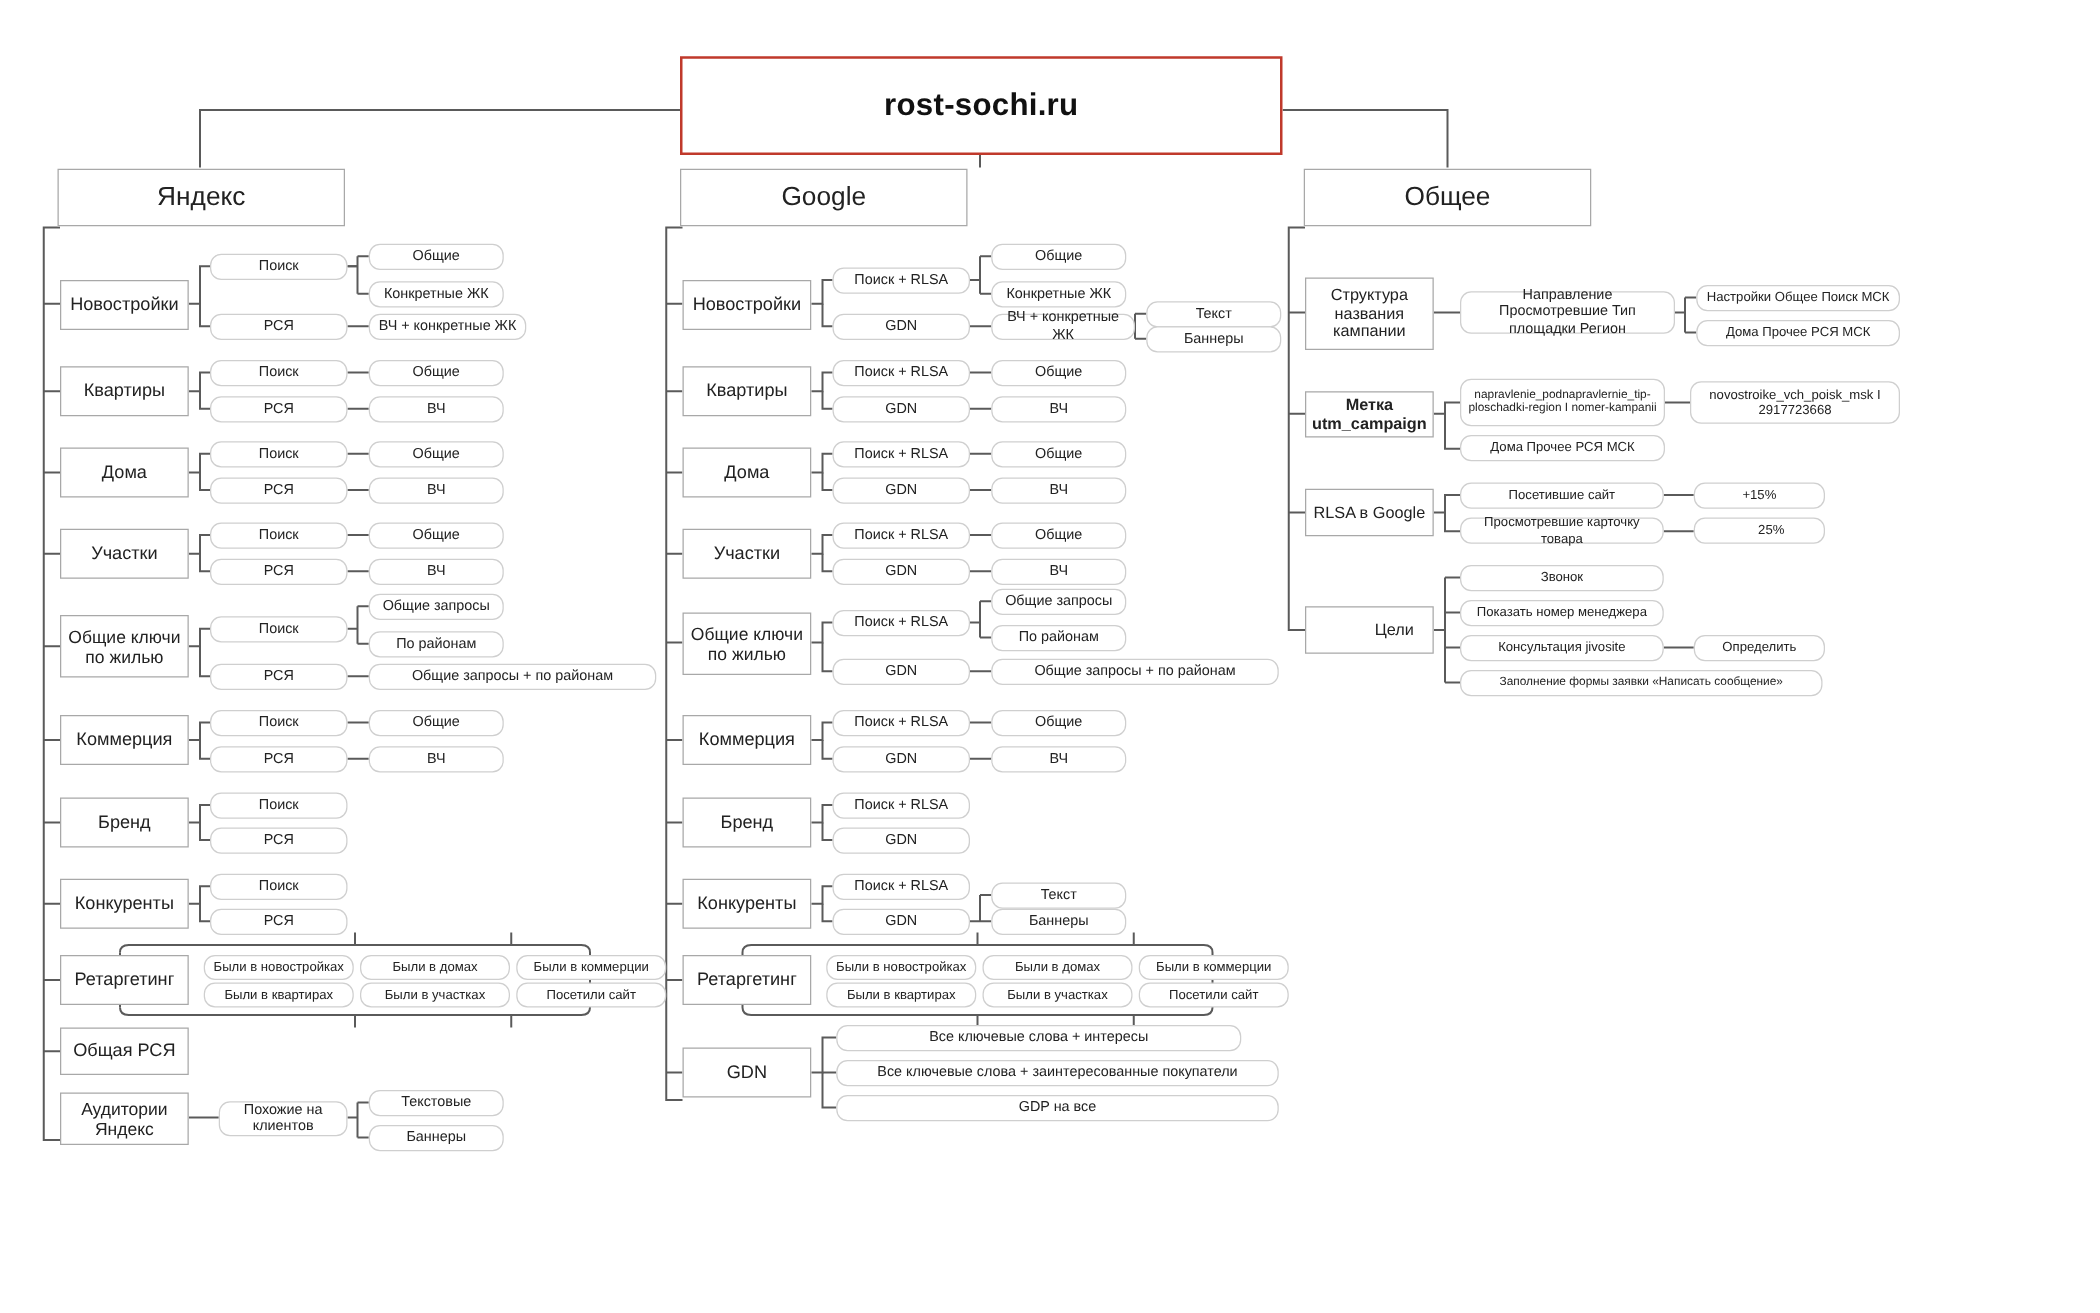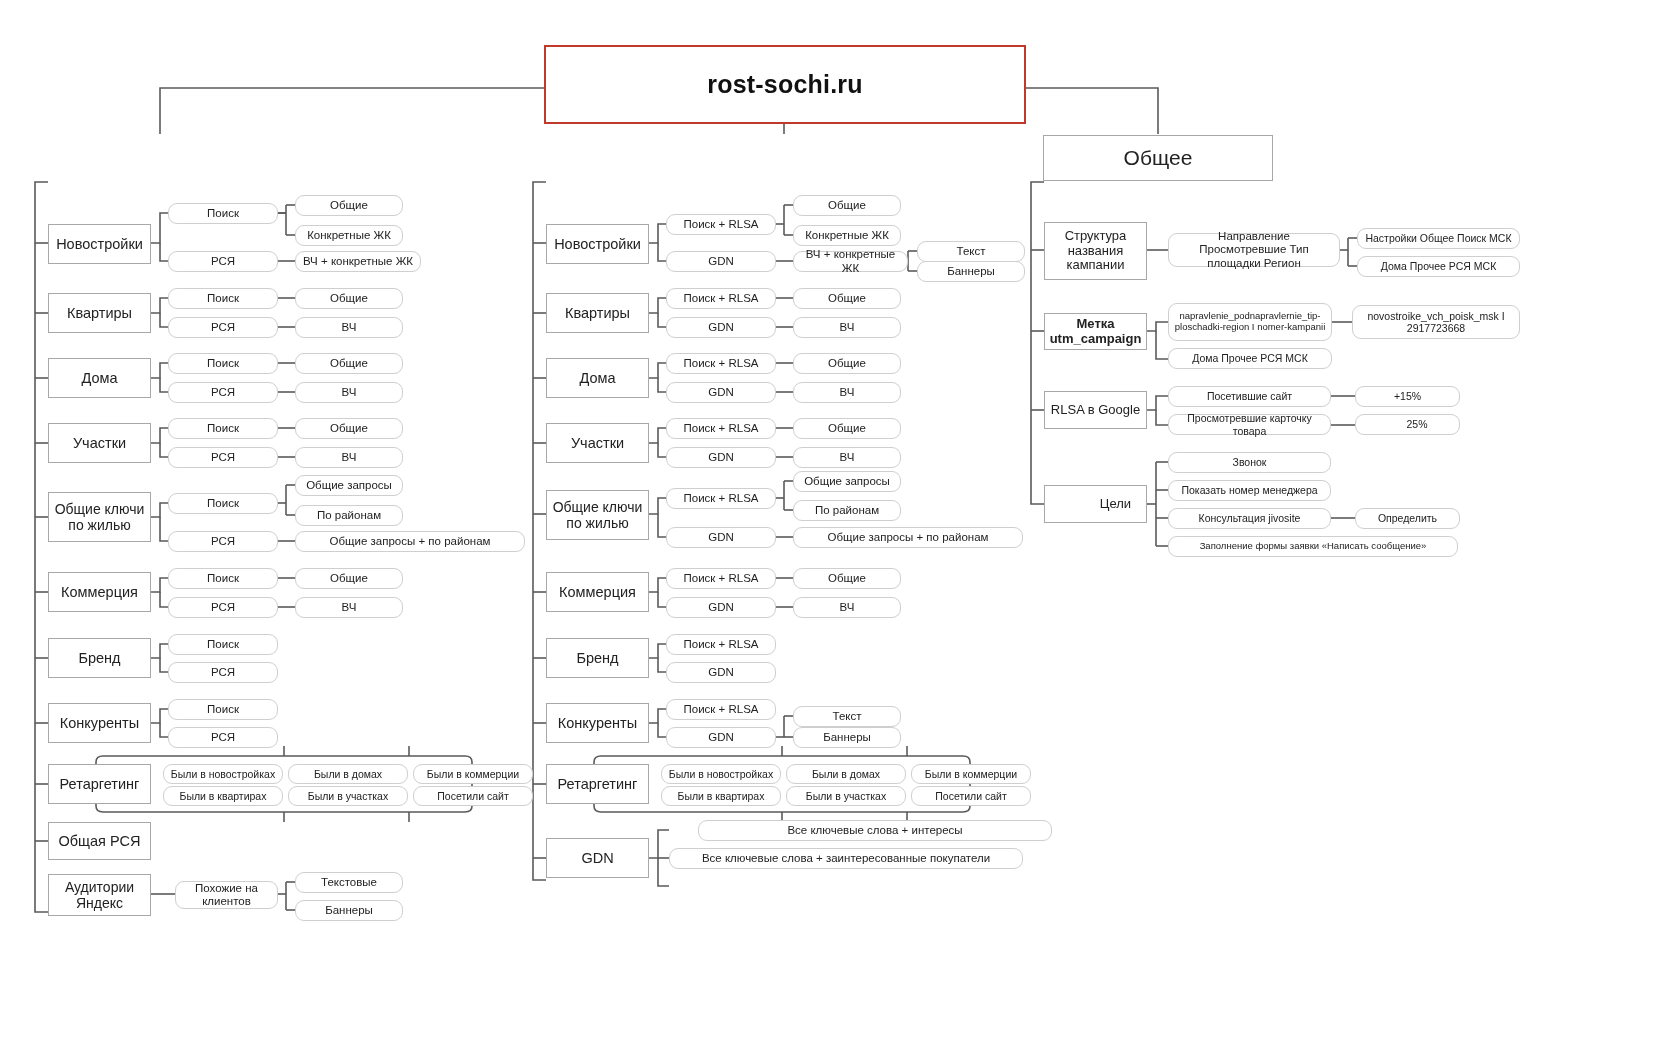--- a/index.html
+++ b/index.html
@@ -232,20 +232,26 @@
     <path d="M1156,518 L1168,518"></path>
     <path d="M1156,546 L1168,546"></path>
     <path d="M1331,518 L1355,518"></path>
   </g>
 </svg>
 
 <div class="node root" style="left:544px;top:45px;width:482px;height:79px;">
   <span>rost-sochi.ru</span>
 </div>
 
+<div class="node plat" style="left:46px;top:135px;width:230px;height:46px;">
+  <span>Яндекс</span>
+</div>
+<div class="node plat" style="left:544px;top:135px;width:230px;height:46px;">
+  <span>Google</span>
+</div>
 <div class="node plat" style="left:1043px;top:135px;width:230px;height:46px;">
   <span>Общее</span>
 </div>
 
 <div class="node cat" style="left:48px;top:224px;width:103px;height:40px;">
   <span>Новостройки</span>
     </div>
 <div class="node pill" style="left:168px;top:203px;width:110px;height:21px;">
   <span>Поиск</span>
     </div>
@@ -556,26 +562,29 @@
 <div class="node pill sm" style="left:786px;top:786px;width:120px;height:20px;">
   <span>Были в участках</span>
     </div>
 <div class="node pill sm" style="left:911px;top:786px;width:120px;height:20px;">
   <span>Посетили сайт</span>
     </div>
 
 <div class="node cat" style="left:546px;top:838px;width:103px;height:40px;">
   <span>GDN</span>
     </div>
-<div class="node pill" style="left:698px;top:820px;width:354px;height:21px;">
+<div class="node pill" style="left:669px;top:820px;width:324px;height:21px;">
   <span>Все ключевые слова + интересы</span>
     </div>
 <div class="node pill" style="left:669px;top:848px;width:354px;height:21px;">
   <span>Все ключевые слова + заинтересованные покупатели</span>
     </div>
+<div class="node pill" style="left:669px;top:876px;width:354px;height:21px;">
+  <span>GDP на все</span>
+    </div>
 
 <div class="node cat small" style="left:1044px;top:222px;width:103px;height:58px;">
   <span>Структура названия кампании</span>
     </div>
 <div class="node pill" style="left:1168px;top:233px;width:172px;height:34px;">
   <span>Направление Просмотревшие Тип площадки Регион</span>
     </div>
 <div class="node pill sm" style="left:1357px;top:228px;width:163px;height:21px;">
   <span>Настройки Общее Поиск МСК</span>
     </div>

